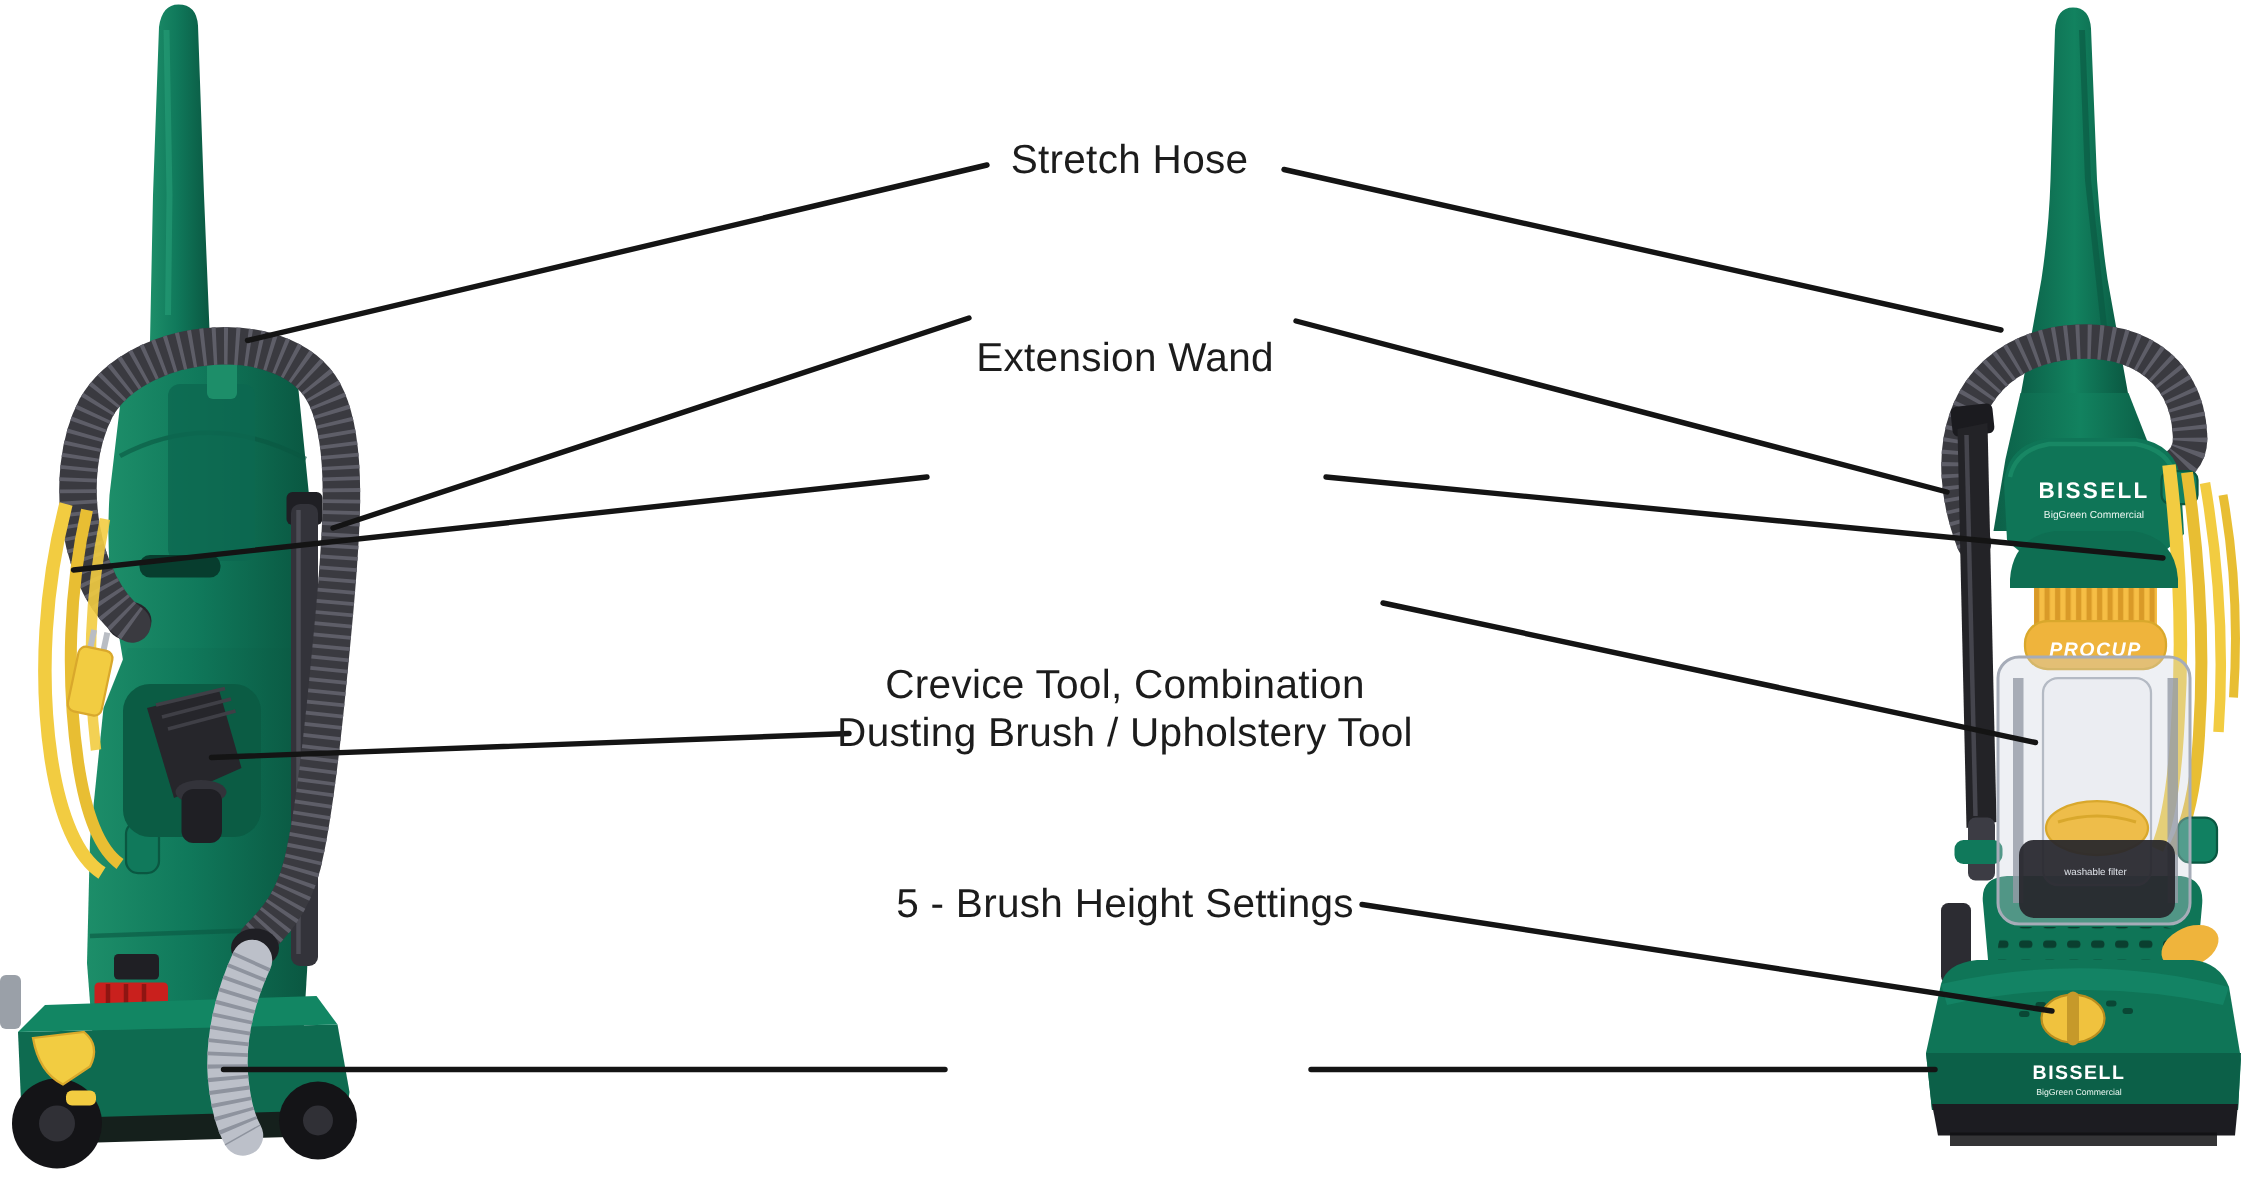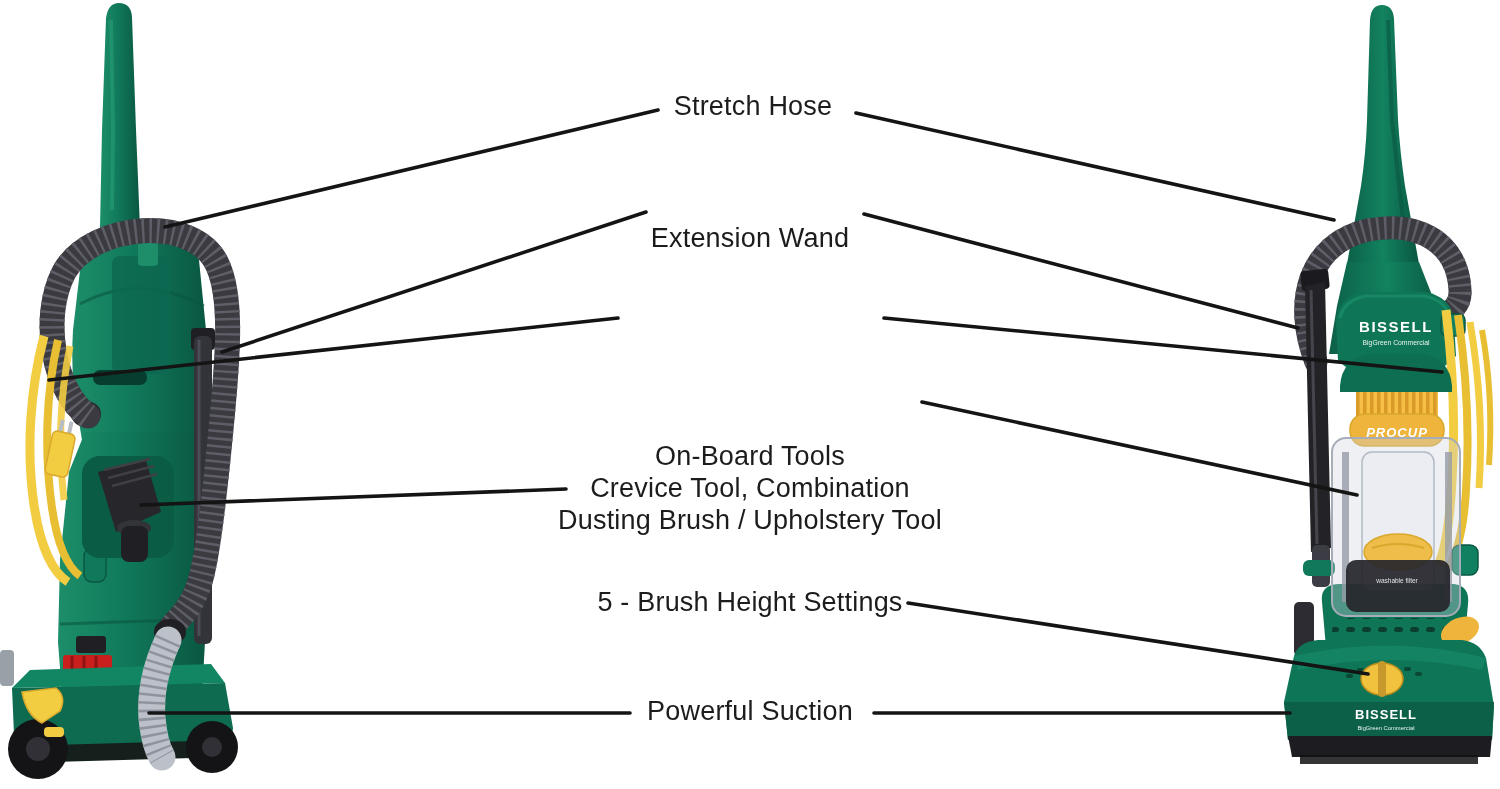--- a/index.html
+++ b/index.html
@@ -223,19 +223,17 @@
     <line x1="566" y1="489" x2="141" y2="505"></line>
     <line x1="908" y1="603" x2="1368" y2="674"></line>
     <line x1="630" y1="713" x2="149" y2="713"></line>
     <line x1="874" y1="713" x2="1290" y2="713"></line>
   </g>
 </svg>
 
   <div class="callout" style="left:753px; top:90px;text-align:center;">Stretch Hose</div>
   <div class="callout" style="left:750px; top:195px;margin-top:27px;">Extension Wand</div>
   <div class="callout-block" style="left:750px; top:440px;">
-    <div>On-Board Tools</div>
     <div>Crevice Tool, Combination</div>
     <div>Dusting Brush / Upholstery Tool</div>
   </div>
   <div class="callout" style="left:750px; top:586px;">5 - Brush Height Settings</div>
-  <div class="callout" style="left:750px; top:695px;">Powerful Suction</div>
 </div>
 
 </body></html>

